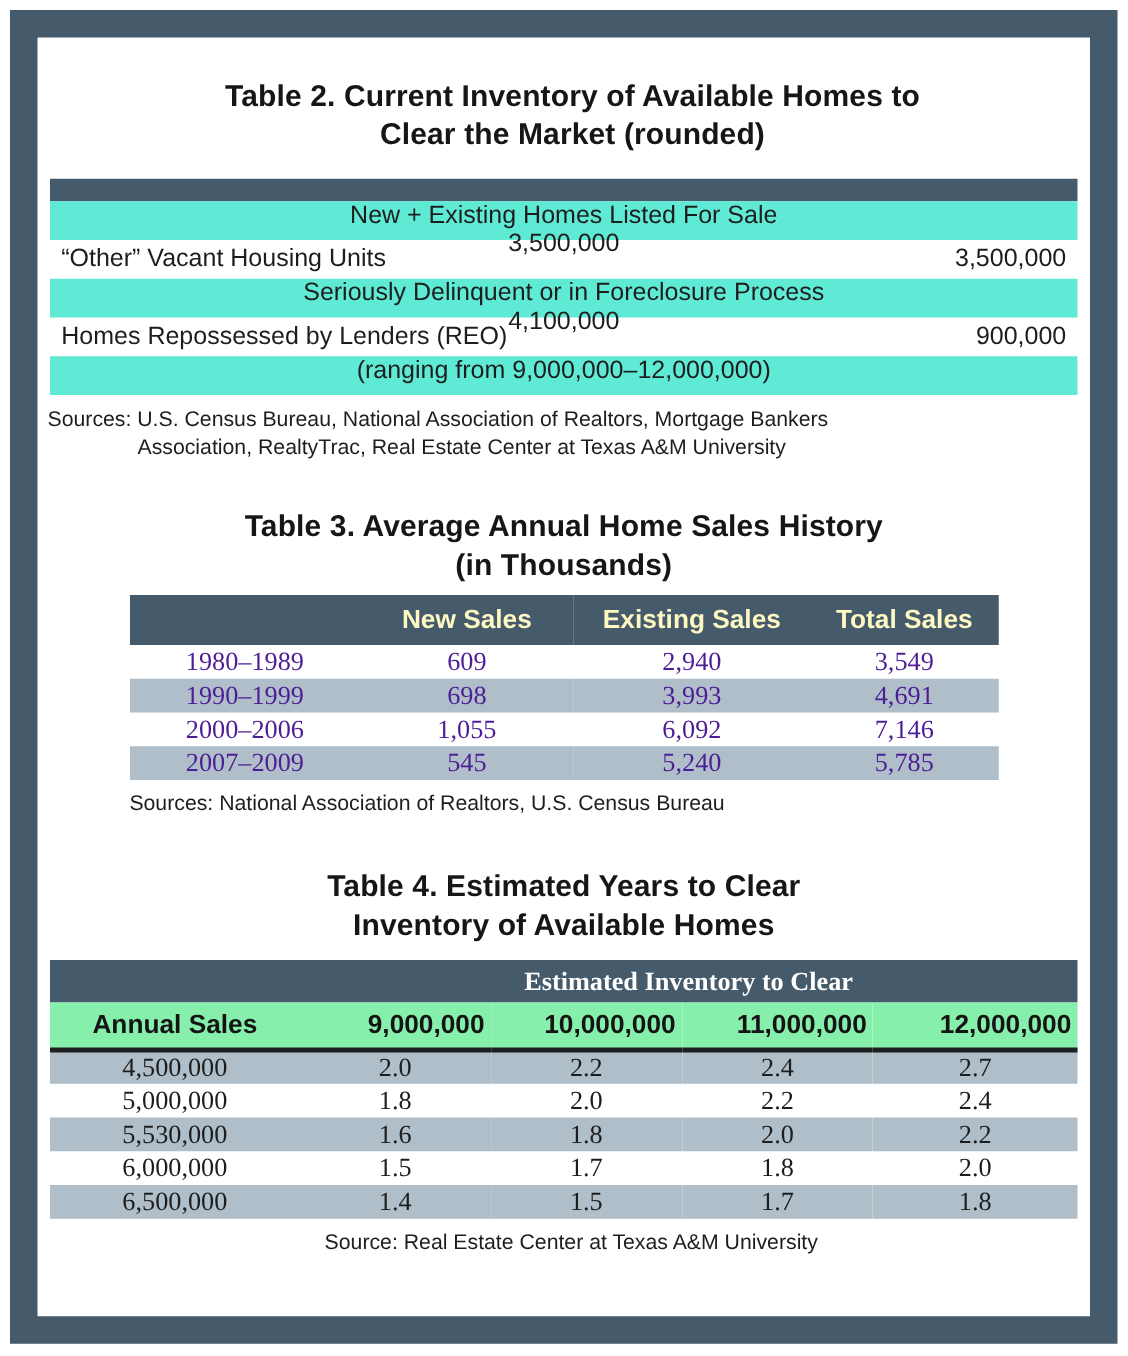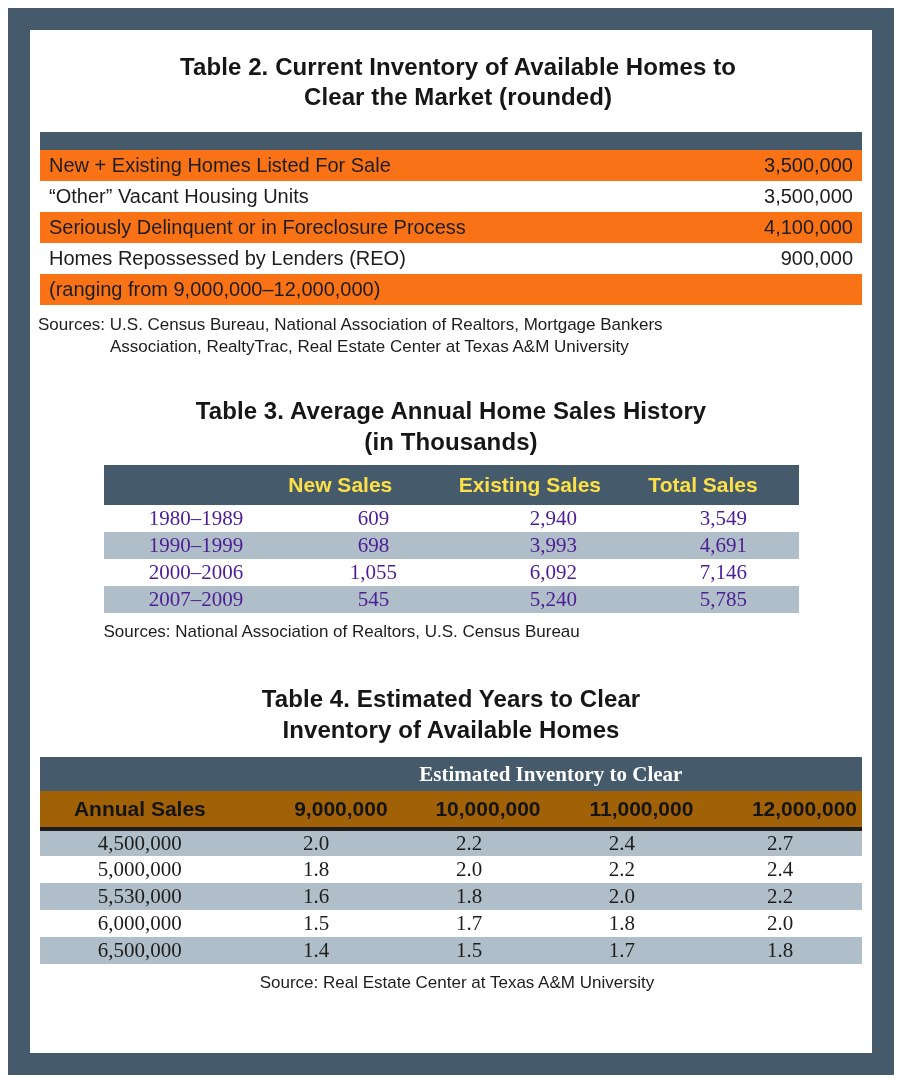--- a/index.html
+++ b/index.html
@@ -22,67 +22,67 @@
   }
   
   .t-title {
     text-align: center;
     font-weight: bold;
     font-size: 24px;
     line-height: 1.27;
     color: #161616;
     letter-spacing: 0.1px;
   }
-  .t2-title { margin-top: 22px; padding-left: 14px; }
+  .t2-title { margin-top: 33px; padding-left: 14px; }
   .t3-title { margin-top: 38px; }
   .t4-title { margin-top: 42px; }
   
   .tbl2 { margin: 19px 10px 0 10px; }
   .tbl2-bar { height: 18px; background: #455a6b; }
   .row2 {
     display: flex; justify-content: space-between; align-items: center;
     height: 31px; padding: 0 9px;
     font-size: 20px; color: #1d1d1d;
   }
-  .row2.gray { background: #f97316; }
+  .row2.gray { background: #5eead4; flex-direction: column; }
   
   .sources {
     margin: 9px 0 0 8px;
     font-size: 17px; line-height: 1.3; color: #1d1d1d;
   }
   .sources .line2 { padding-left: 72px; }
   .src3 { width: 695px; margin: 9px auto 0 auto; font-size: 17px; color: #1d1d1d; }
   .src4 { margin: 9px 0 0 12px; font-size: 17px; color: #1d1d1d; text-align: center; }
   
   table { border-collapse: collapse; }
   .tbl3 { width: 695px; margin: 8px auto 0 auto; }
   .tbl3 thead th {
-    background: #455a6b; color: #fde047;
+    background: #455a6b; color: #fef9c3;
     font-weight: bold; font-size: 21px;
-    height: 40px; text-align: left;
+    height: 40px; text-align: center;
   }
   .tbl3 tbody td {
     font-family: "Liberation Serif", serif;
     font-size: 21px; height: 27px; text-align: center;
     color: #4c1d95;
   }
   tr.gray td { background: #afbec8; }
   
   .tbl4 { width: 822px; margin: 12px 10px 0 10px; table-layout: fixed; }
   .tbl4 .c1 { width: 24.3%; }
   .tbl4 .c2, .tbl4 .c3, .tbl4 .c4 { width: 18.6%; }
   .tbl4 .c5 { width: 19.9%; }
   .tbl4 .bar td {
     background: #455a6b; color: #ffffff;
     font-weight: bold; font-size: 21px;
     height: 34px; text-align: center;
   }
   .tbl4 .colhdr th {
     font-weight: bold; font-size: 21px;
-    height: 38px; background: #a16207;
+    height: 38px; background: #86efac;
     border-bottom: 4px solid #1e1e1e;
     color: #141414;
   }
   .tbl4 .colhdr th.first { text-align: center; }
   .tbl4 .colhdr th.num { text-align: right; padding-right: 5px; }
   .tbl4 tbody td {
     font-family: "Liberation Serif", serif;
     font-size: 21px; height: 27px; text-align: center;
     color: #1d1d1d;
   }

